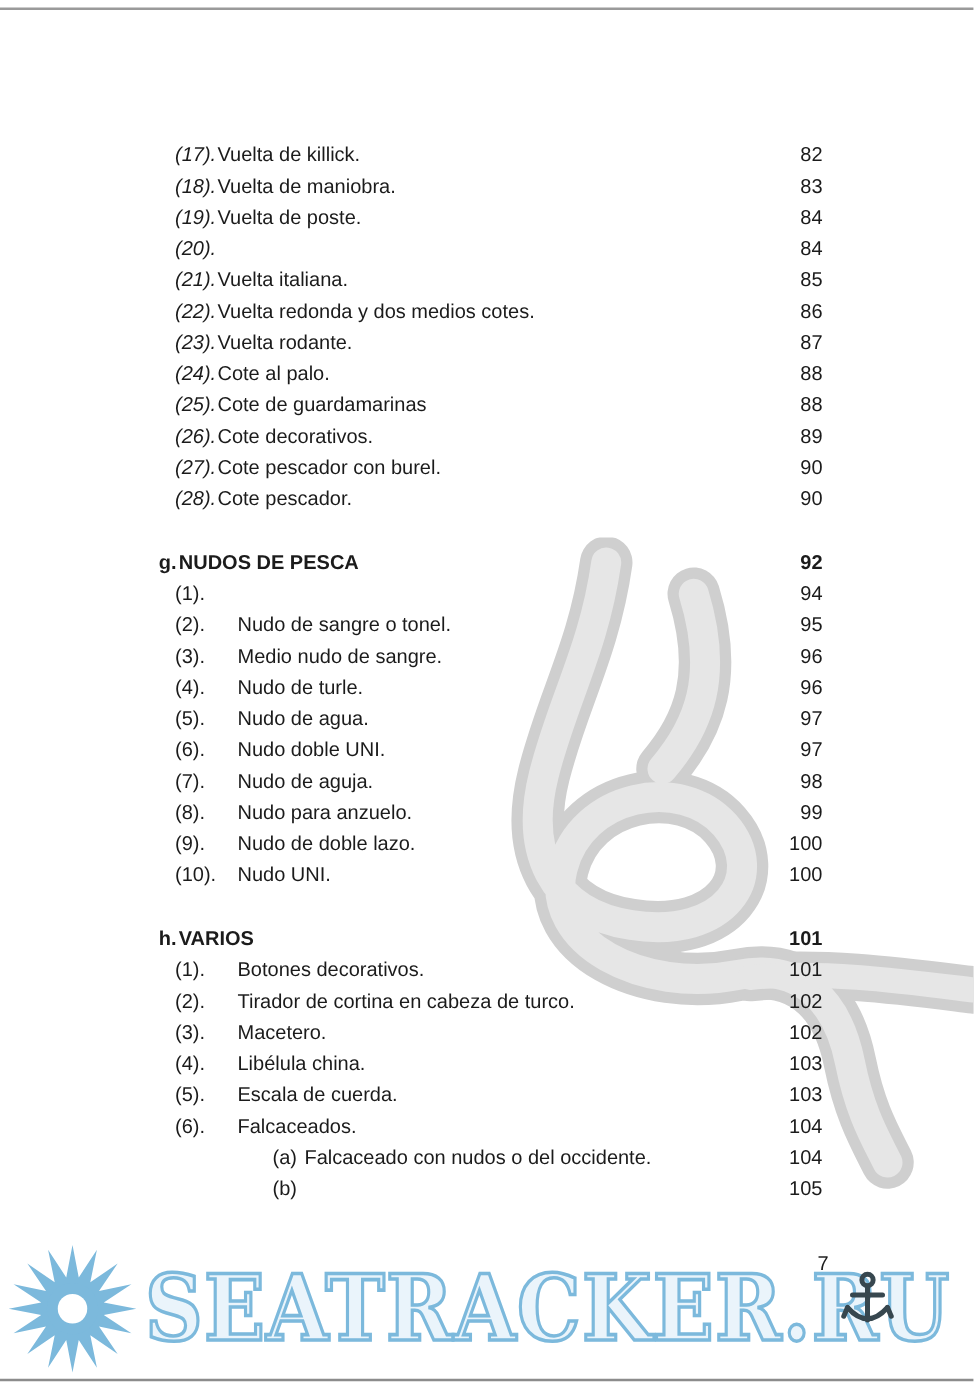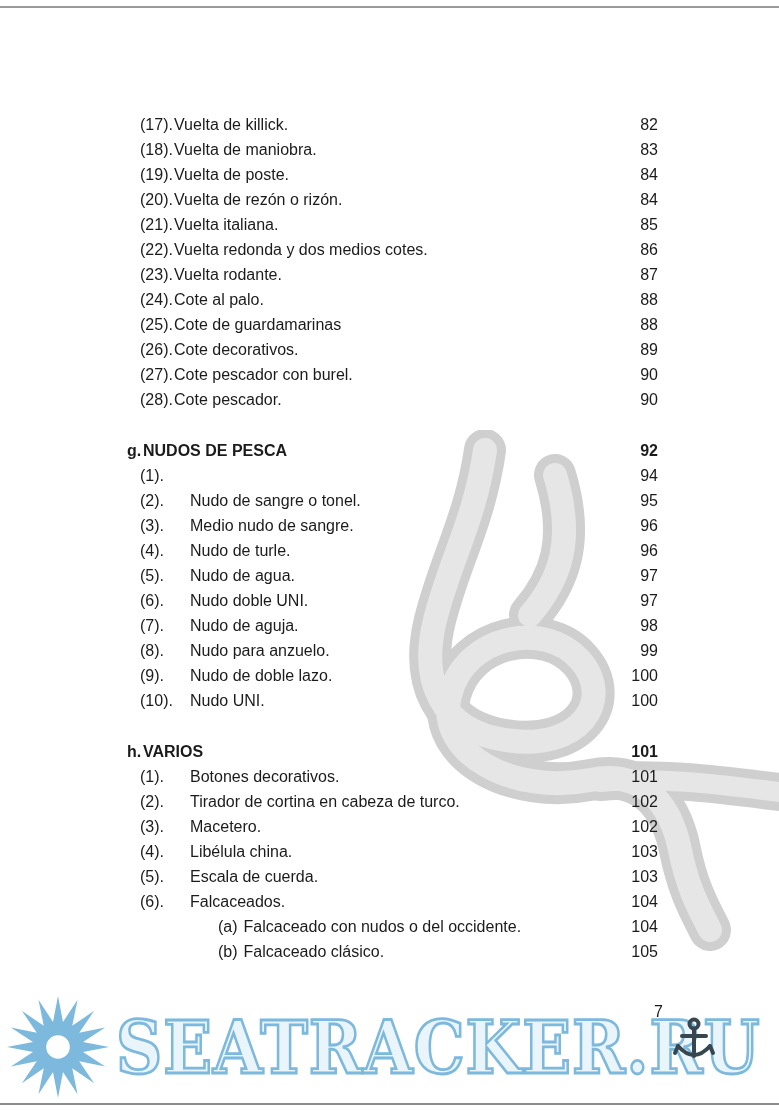--- a/index.html
+++ b/index.html
@@ -11,21 +11,21 @@
   .edge.bottom { bottom:5px; height:2px; background:#8c8c8c; }
 
   .knot { position:absolute; left:300px; top:430px; width:480px; height:540px; z-index:0; }
 
   .toc { position:absolute; left:127px; top:112px; width:531px; font-size:16px; color:#1b1b1b; z-index:2; }
   .row { display:flex; align-items:baseline; height:25px; line-height:25px; white-space:nowrap; }
   .row.header { font-weight:bold; margin-top:26px; }
   .hnum { width:16px; flex:none; }
   .htitle { flex:none; }
   .row.item { margin-left:13px; }
-  .row.item.wide-num .num { width:34px; }
+  .row.item.wide-num .num { width:34px;font-style:italic; }
   .num { width:50px; flex:none; }
   .lbl { flex:none; }
   .pg { margin-left:auto; text-align:center; flex:none; }
   .row.sub { margin-left:91px; }
   .row.sub .num { width:auto; margin-right:6px; }
 
   .pagenum { position:absolute; right:116px; top:1003px; font-size:16px; color:#1b1b1b; z-index:2; }
 
   .wm { position:absolute; left:0; bottom:8px; width:779px; height:110px; display:flex; align-items:center; z-index:1; }
   .sun { width:112px; height:108px; flex:none; margin-left:2px; }
@@ -73,21 +73,20 @@
           <span class="lbl">Vuelta de maniobra.</span>
           <span class="pg">83</span>
         </div>
         <div class="row item wide-num">
           <span class="num">(19).</span>
           <span class="lbl">Vuelta de poste.</span>
           <span class="pg">84</span>
         </div>
         <div class="row item wide-num">
           <span class="num">(20).</span>
-          <span class="lbl">Vuelta de rezón o rizón.</span>
           <span class="pg">84</span>
         </div>
         <div class="row item wide-num">
           <span class="num">(21).</span>
           <span class="lbl">Vuelta italiana.</span>
           <span class="pg">85</span>
         </div>
         <div class="row item wide-num">
           <span class="num">(22).</span>
           <span class="lbl">Vuelta redonda y dos medios cotes.</span>
@@ -216,21 +215,20 @@
           <span class="lbl">Falcaceados.</span>
           <span class="pg">104</span>
         </div>
         <div class="row item sub">
           <span class="num">(a)</span>
           <span class="lbl">Falcaceado con nudos o del occidente.</span>
           <span class="pg">104</span>
         </div>
         <div class="row item sub">
           <span class="num">(b)</span>
-          <span class="lbl">Falcaceado clásico.</span>
           <span class="pg">105</span>
         </div>
       </div>
     </div>
 
   <div class="pagenum">7</div>
 
   <div class="wm">
     <svg class="sun" viewBox="0 0 110 110" aria-hidden="true">
       <polygon fill="#7cb9dc" points="107,55 80.5,60.1 103,74.9 76.6,69.5 91.8,91.8 69.5,76.6 74.9,103 60.1,80.5 55,107 49.9,80.5 35.1,103 40.5,76.6 18.2,91.8 33.4,69.5 7,74.9 29.5,60.1 3,55 29.5,49.9 7,35.1 33.4,40.5 18.2,18.2 40.5,33.4 35.1,7 49.9,29.5 55,3 60.1,29.5 74.9,7 69.5,33.4 91.8,18.2 76.6,40.5 103,35.1 80.5,49.9"></polygon>

